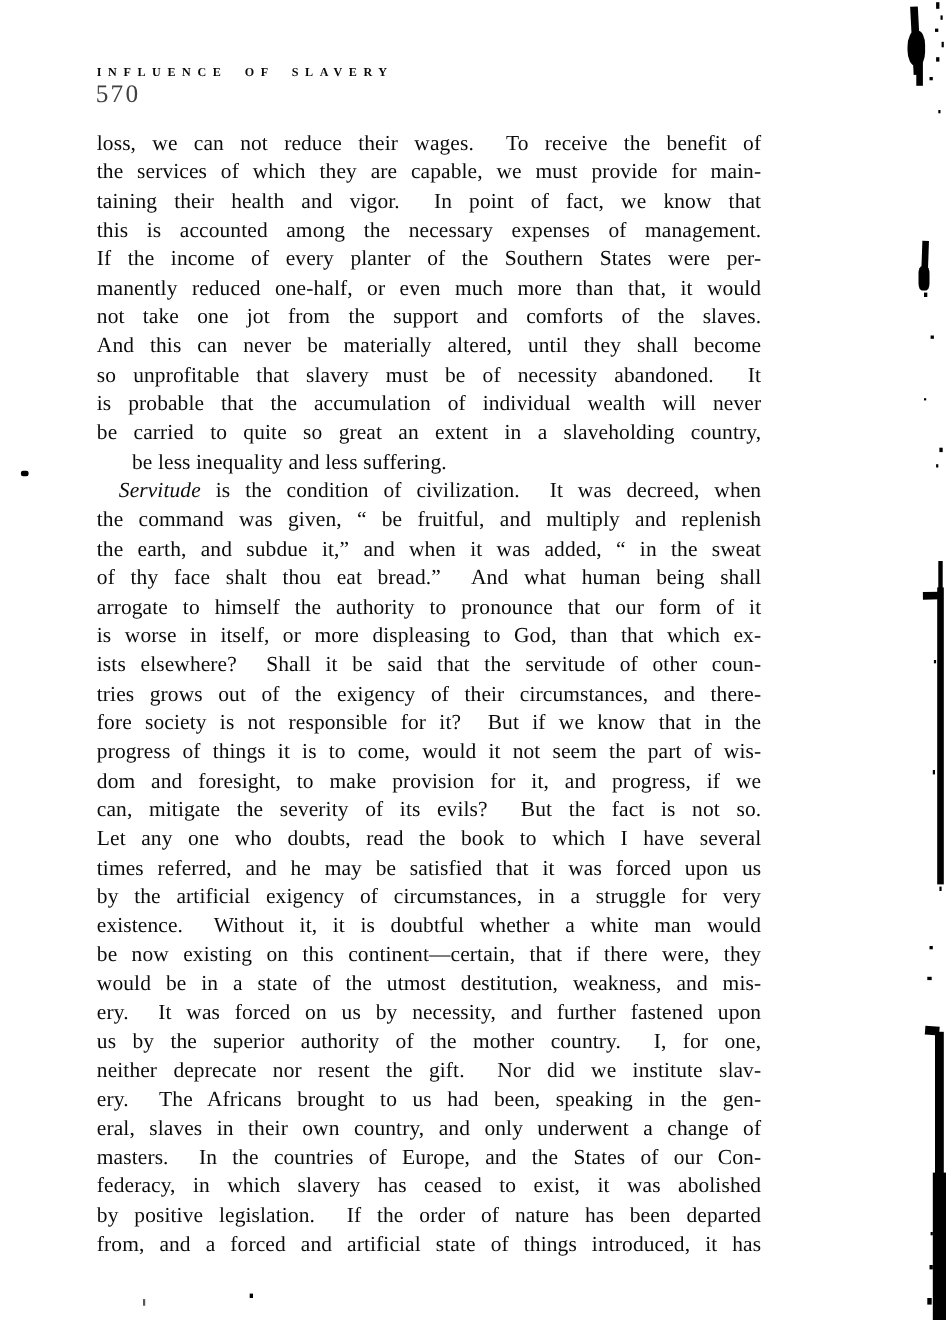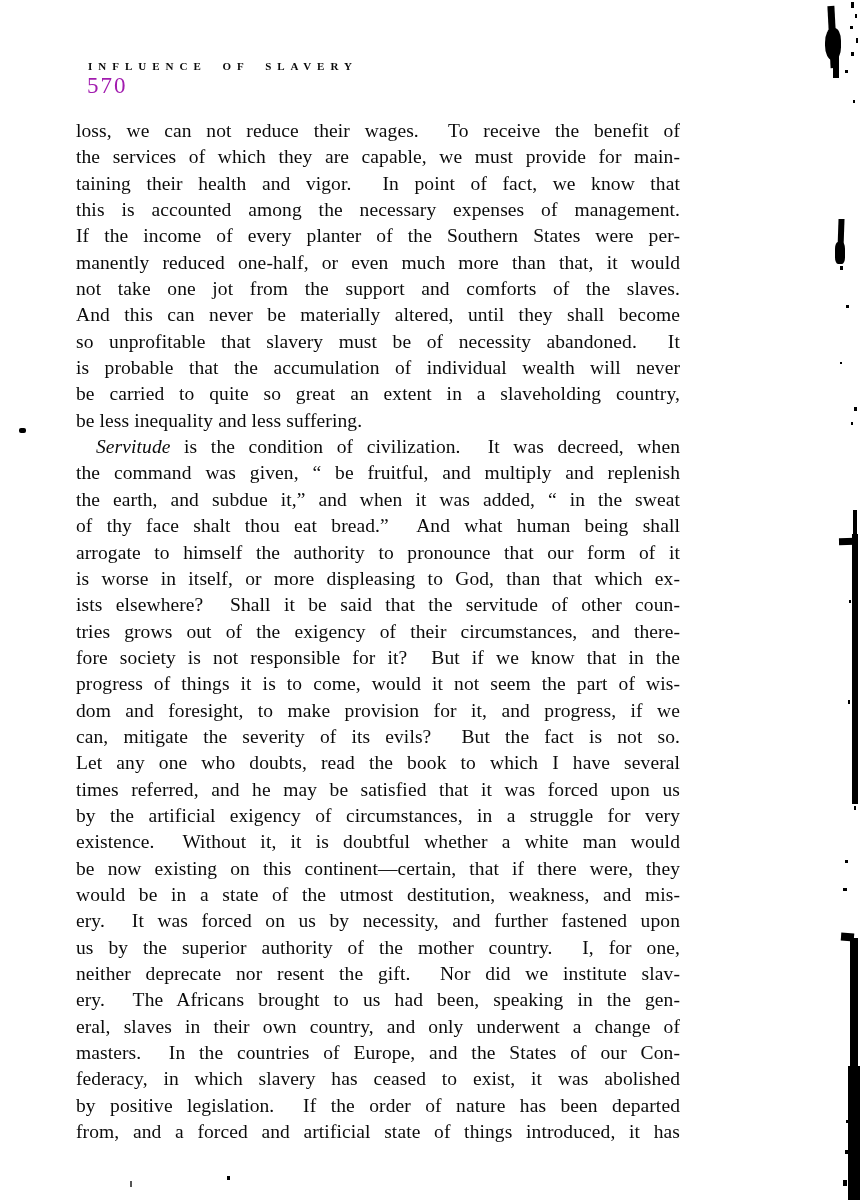--- a/index.html
+++ b/index.html
@@ -16,51 +16,51 @@
     font-family: "Liberation Serif", serif;
     color: #000;
   }
   
   .page-number {
     position: absolute;
     left: 87px;
     top: 73px;
     font-size: 23px;
     letter-spacing: 2px;
-    color: #a21caf;
+    color: #404040;
   }
   .running-head {
     position: absolute;
     left: 88px;
     top: 60px;
     width: 604px;
     font-size: 11px;
     font-weight: 700;
     letter-spacing: 6px;
     word-spacing: 7px;
     color: #0a0a0a;
     white-space: nowrap;
   }
   
   .text-block {
     position: absolute;
-    left: 76px;
+    left: 88px;
     top: 118px;
     width: 604px;
   }
   .line {
     font-size: 19.5px;
     line-height: 26.35px;
     height: 26.35px;
     text-align: justify;
     text-align-last: justify;
     color: #0b0b0b;
     letter-spacing: 0.1px;
   }
-  .line.short { text-align-last: left; }
+  .line.short { text-align-last: left; margin-left: 32px; }
   .line.indented { text-indent: 20px; }
   .line i { font-style: italic; }
   
   .art {
     position: absolute;
     background: #000;
   }
 </style>
 </head>
 <body>

